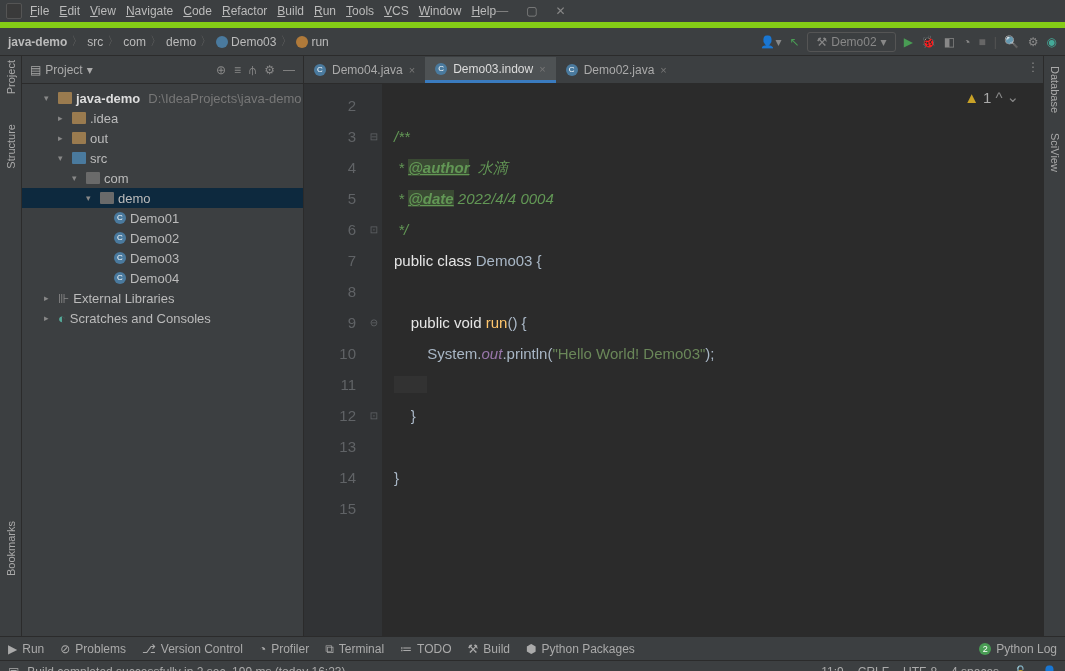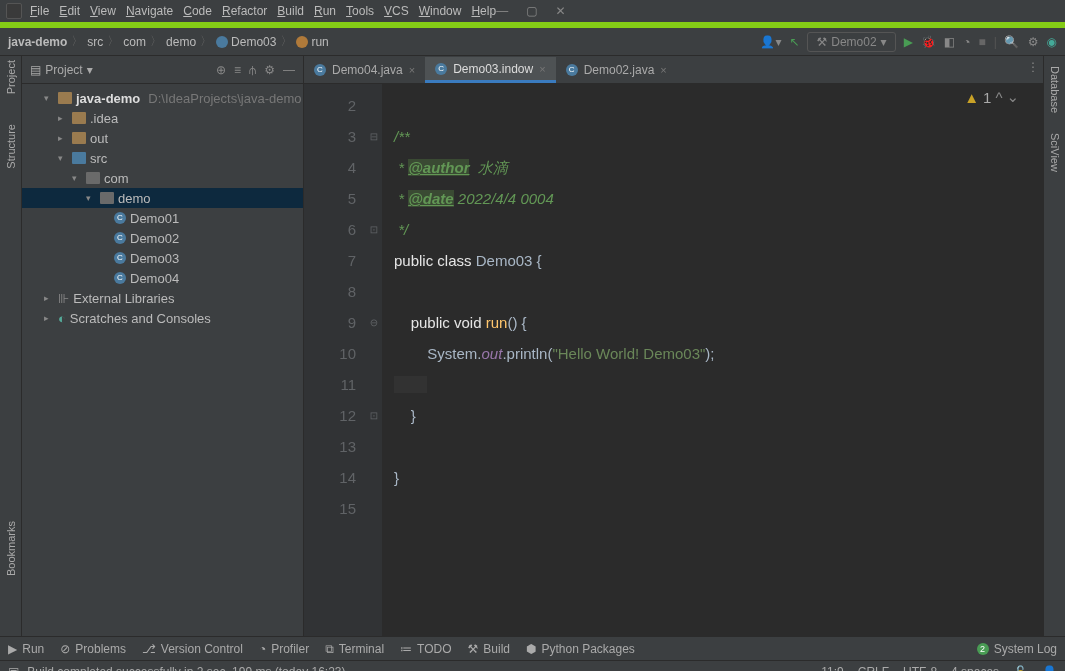--- a/index.html
+++ b/index.html
@@ -323,21 +323,21 @@
     <span class="item">
       <span>⚒</span>
       <span>Build</span>
     </span>
     <span class="item">
       <span>⬢</span>
       <span>Python Packages</span>
     </span>
     <span class="item" style="margin-left: auto;">
       <span class="event-badge">2</span>
-      <span>System Log</span>
+      <span>Python Log</span>
     </span>
   </div>
 
 <div class="statusbar">
   <span style="margin-right:8px">▣</span>
   <span>Build completed successfully in 2 sec, 199 ms (today 16:23)</span>
   <span class="fill"></span>
   <span class="sitem">11:9</span>
   <span class="sitem">CRLF</span>
   <span class="sitem">UTF-8</span>

